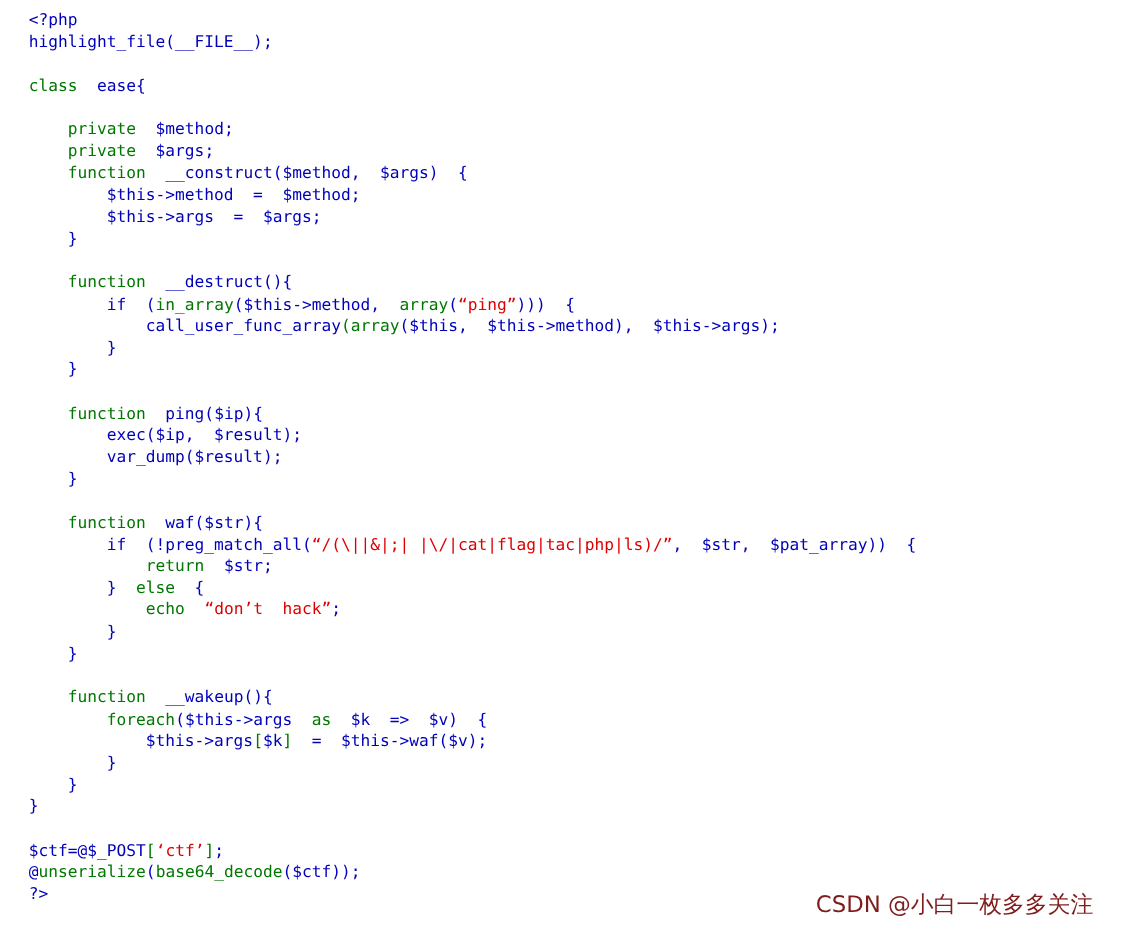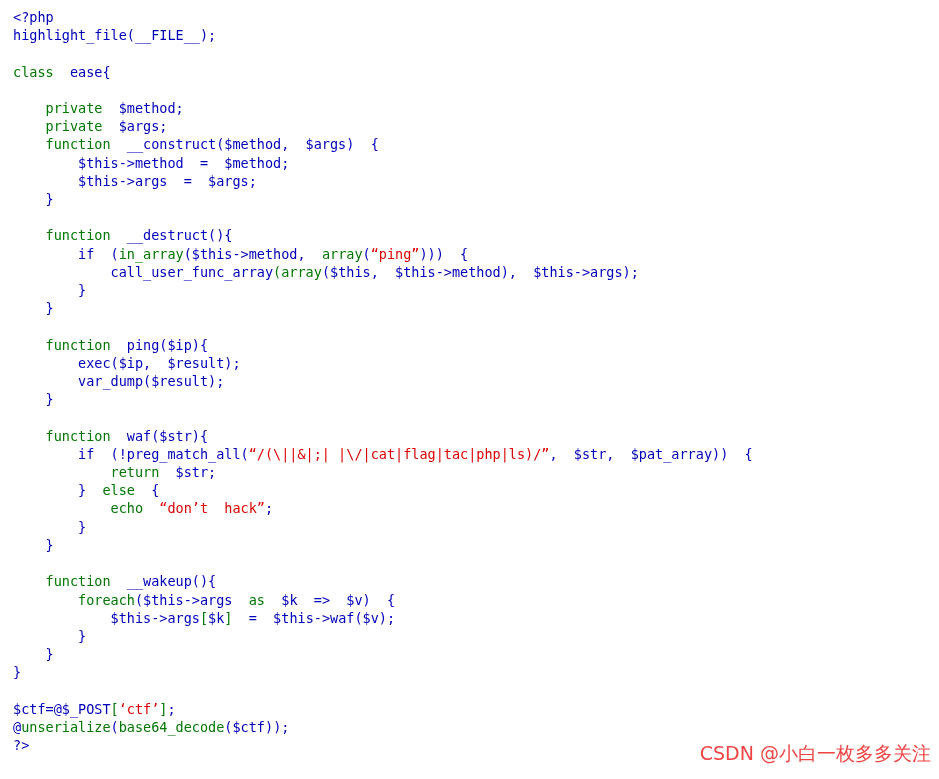--- a/index.html
+++ b/index.html
@@ -10,21 +10,21 @@
   body {
     width: 939px;
     height: 779px;
     position: relative;
     overflow: hidden;
     font-family: "DejaVu Sans Mono", "Liberation Mono", monospace;
   }
 
   #source-listing {
     position: absolute;
-    left: 5px;
+    left: 16px;
     top: 0;
     width: 752px;
     padding: 8px 0 0 0;
     box-sizing: border-box;
   }
 
   pre.code-block {
     margin: 0;
     padding: 0 0 0 8px;
     font-family: "DejaVu Sans Mono", "Liberation Mono", monospace;
@@ -35,25 +35,25 @@
     letter-spacing: 0px;
   }
 
   
   .kw   { color: #007700; }  
   .def  { color: #0000bb; }  
   .str  { color: #dd0000; }  
 
   #csdn-watermark {
     position: absolute;
-    right: 8px;
+    right: 28px;
     bottom: 12px;
     font-family: "DejaVu Sans", "Liberation Sans", sans-serif;
     font-size: 19px;
-    color: #ef4444;
+    color: #7f1d1d;
     white-space: nowrap;
     user-select: none;
     text-align: right;
   }
 </style>
 </head>
 <body>
 
 <div id="source-listing">
   <pre class="code-block"><span><span class="def">&lt;?php</span></span>

